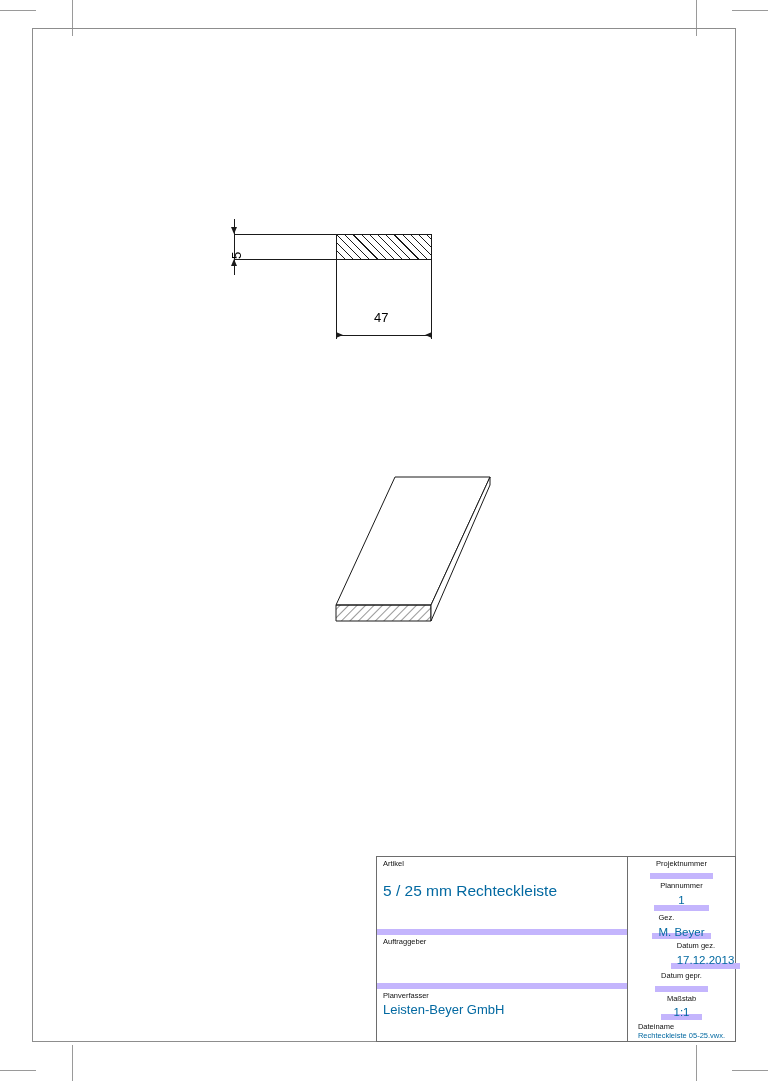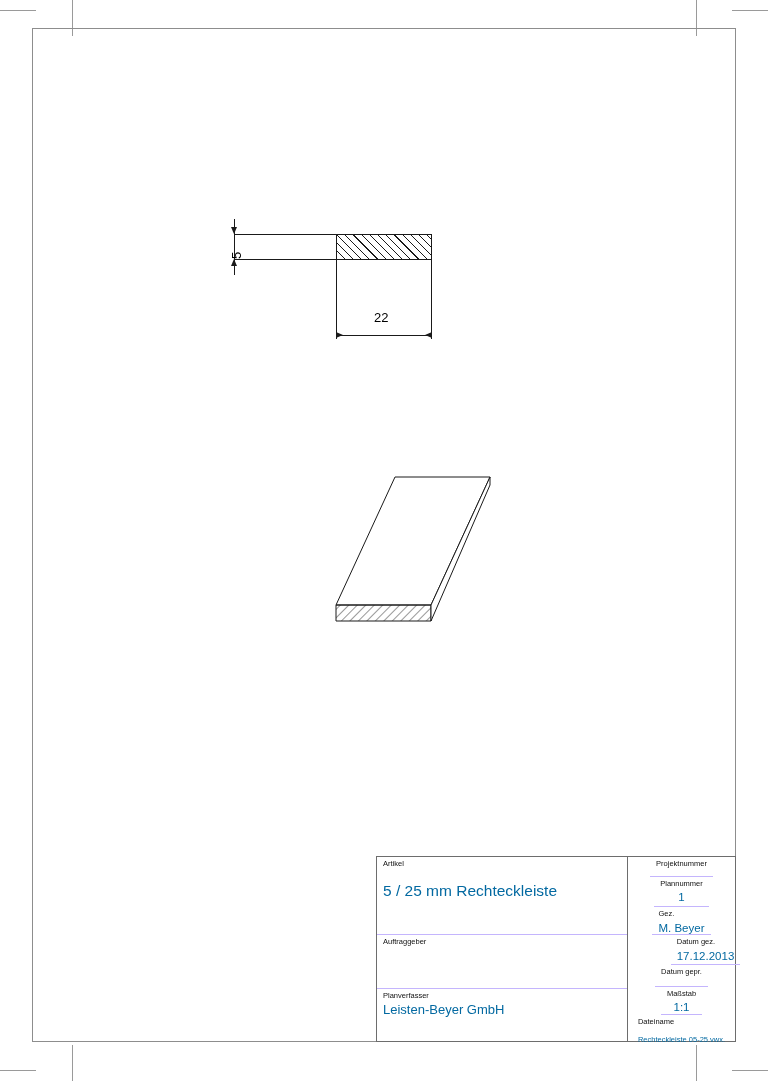--- a/index.html
+++ b/index.html
@@ -134,21 +134,21 @@
     width: 107px;
     box-sizing: border-box;
     display: flex;
     flex-direction: column;
     align-items: center;
   }
   .tb-cell {
     box-sizing: border-box;
     padding: 3px 6px 2px 6px;
     position: relative;
-    border-bottom: 1px solid #c4b5fd;
+    border-bottom: 6px solid #c4b5fd;
   }
   .tb-cell:last-child { border-bottom: none; }
   .tb-label {
     font-size: 7.5px;
     color: #111;
     line-height: 1.1;
     display: block;
   }
   .tb-value {
     font-size: 14px;
@@ -207,21 +207,21 @@
   <div class="dimline dim-v" style="left:234px; top:219px; height:56px;"></div>
   <div class="arrow arrow-down" style="left:230.5px; top:227px;"></div>
   <div class="arrow arrow-up" style="left:230.5px; top:259px;"></div>
   <div class="dimtext vertical" style="left:229px; top:259px;">5</div>
 
   <div class="dimline dim-v" style="left:336px; top:259px; height:80px;"></div>
   <div class="dimline dim-v" style="left:431px; top:259px; height:80px;"></div>
   <div class="dimline dim-h" style="left:336px; top:335px; width:96px;"></div>
   <div class="arrow arrow-right" style="left:336px; top:331.5px;"></div>
   <div class="arrow arrow-left" style="left:425px; top:331.5px;"></div>
-  <div class="dimtext" style="left:374px; top:310px;">22</div>
+  <div class="dimtext" style="left:374px; top:310px;">47</div>
 
   <div class="iso">
     <svg width="190" height="185" viewBox="0 0 190 185">
       <defs>
         <pattern id="hatch" patternUnits="userSpaceOnUse" width="6" height="6" patternTransform="rotate(45)">
           <line x1="0" y1="0" x2="0" y2="6" stroke="#1a1a1a" stroke-width="0.9"></line>
         </pattern>
       </defs>
 
       <polygon points="16,150 111,150 170,22 75,22" fill="#ffffff" stroke="#1a1a1a" stroke-width="1"></polygon>
@@ -269,19 +269,19 @@
       <div class="tb-cell datgepr">
         <span class="tb-label">Datum gepr.</span>
         <span class="tb-value mid center"></span>
       </div>
       <div class="tb-cell massstab">
         <span class="tb-label">Maßstab</span>
         <span class="tb-value mid center">1:1</span>
       </div>
       <div class="tb-cell dateiname">
         <span class="tb-label">Dateiname</span>
-        <span class="tb-value" style="font-size:7.5px; margin-top:10px; text-align:center;">Rechteckleiste 05-25.vwx.</span>
+        <span class="tb-value" style="font-size:7.5px; margin-top:1px; text-align:center;">Rechteckleiste 05-25.vwx.</span>
       </div>
     </div>
 
   </div>
 
 </div>
 
 </body></html>

